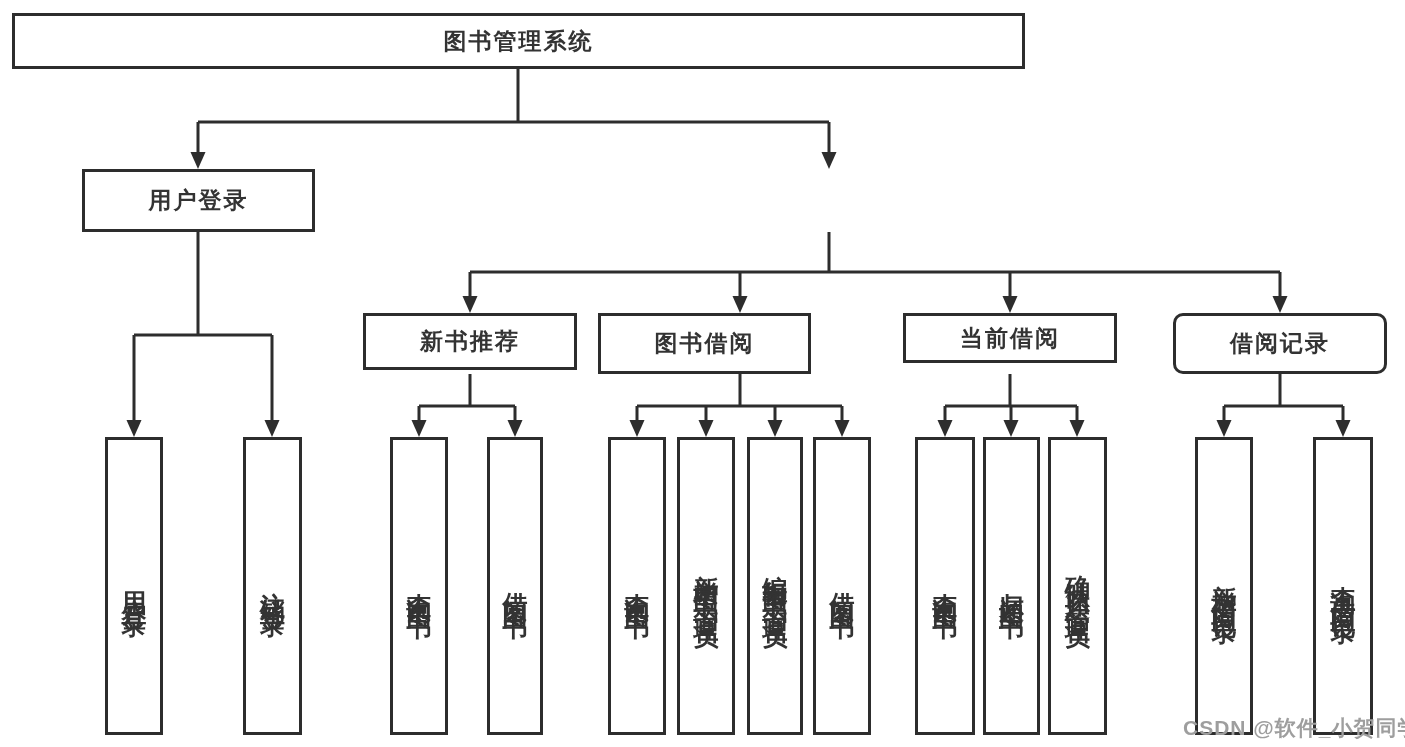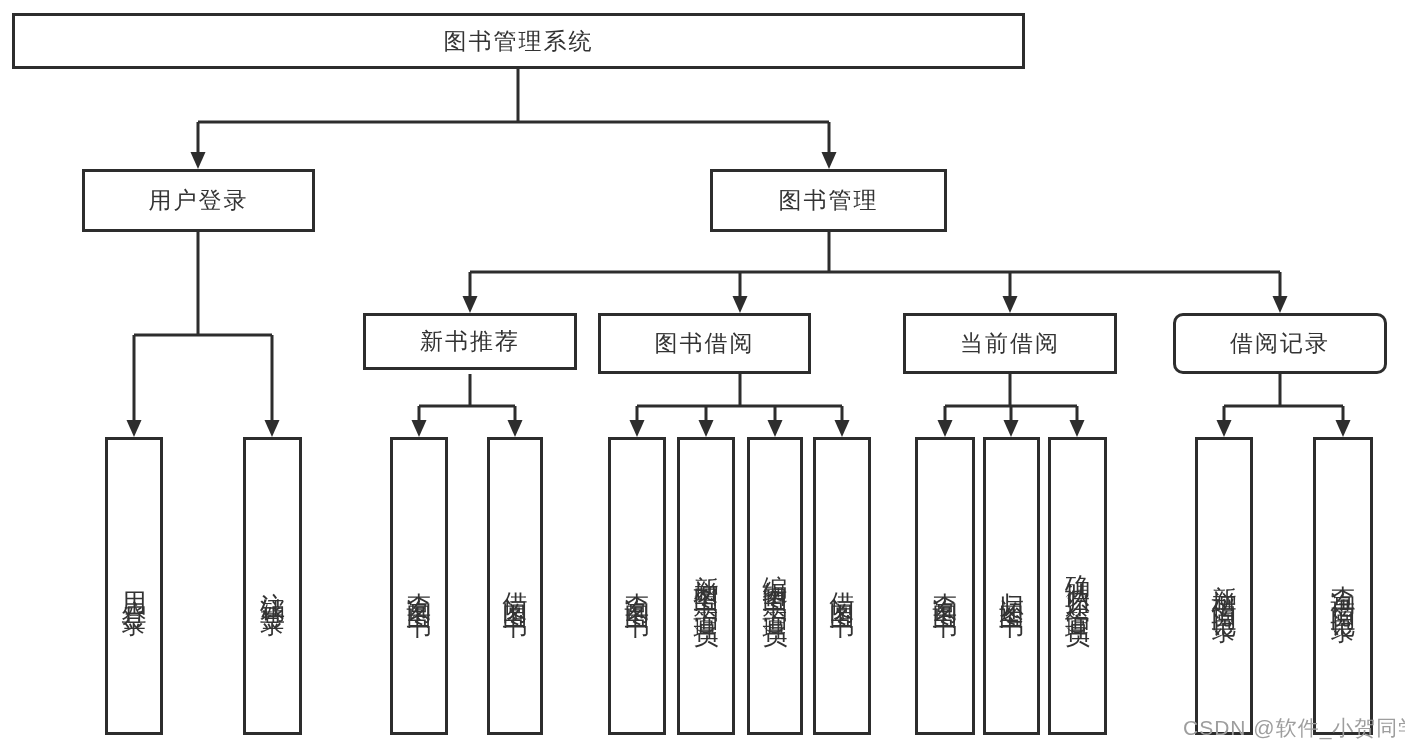--- a/index.html
+++ b/index.html
@@ -2,20 +2,21 @@
 <html style="--line: #2d2d2d; --text: #333333; --watermark: #9e9e9e; --background: #ffffff;"><head>
 <meta charset="utf-8">
 <style>
   html,body{margin:0;padding:0;background:#fff;}
   #canvas{
     position:relative;
     width:1405px;height:747px;
     background:var(--background,#ffffff);
     font-family:"Liberation Sans", sans-serif;
     overflow:hidden;
+    font-weight:bold;
   }
   #connectors{position:absolute;left:0;top:0;z-index:0;}
   .box{
     position:absolute;
     box-sizing:border-box;
     border:3px solid var(--line,#2d2d2d);
     background:#fff;
     display:flex;align-items:center;justify-content:center;
     color:var(--text,#333333);
     z-index:1;
@@ -87,31 +88,28 @@
     <polygon class="ahead" points="1335.5,420 1350.5,420 1343,437"></polygon>
   </svg>
 
   <div class="box" style="left:12px;top:13px;width:1013px;height:56px;">
     <span class="h-label">图书管理系统</span>
   </div>
 
   <div class="box" style="left:82px;top:169px;width:233px;height:63px;">
     <span class="h-label">用户登录</span>
   </div>
-  <div class="box" style="left:710px;top:169px;width:237px;height:63px;">
-    <span class="h-label">图书管理</span>
-  </div>
 
   <div class="box" style="left:363px;top:313px;width:214px;height:57px;">
     <span class="h-label">新书推荐</span>
   </div>
   <div class="box" style="left:598px;top:313px;width:213px;height:61px;">
     <span class="h-label">图书借阅</span>
   </div>
-  <div class="box" style="left:903px;top:313px;width:214px;height:61px;">
+  <div class="box" style="left:903px;top:313px;width:214px;height:50px;">
     <span class="h-label">当前借阅</span>
   </div>
   <div class="box" style="left:1173px;top:313px;width:214px;height:61px;border-radius:10px;">
     <span class="h-label">借阅记录</span>
   </div>
 
   <div class="box" style="left:105px;top:437px;width:58px;height:298px;">
     <span class="v-label">用户登录</span>
   </div>
   <div class="box" style="left:243px;top:437px;width:59px;height:298px;">

